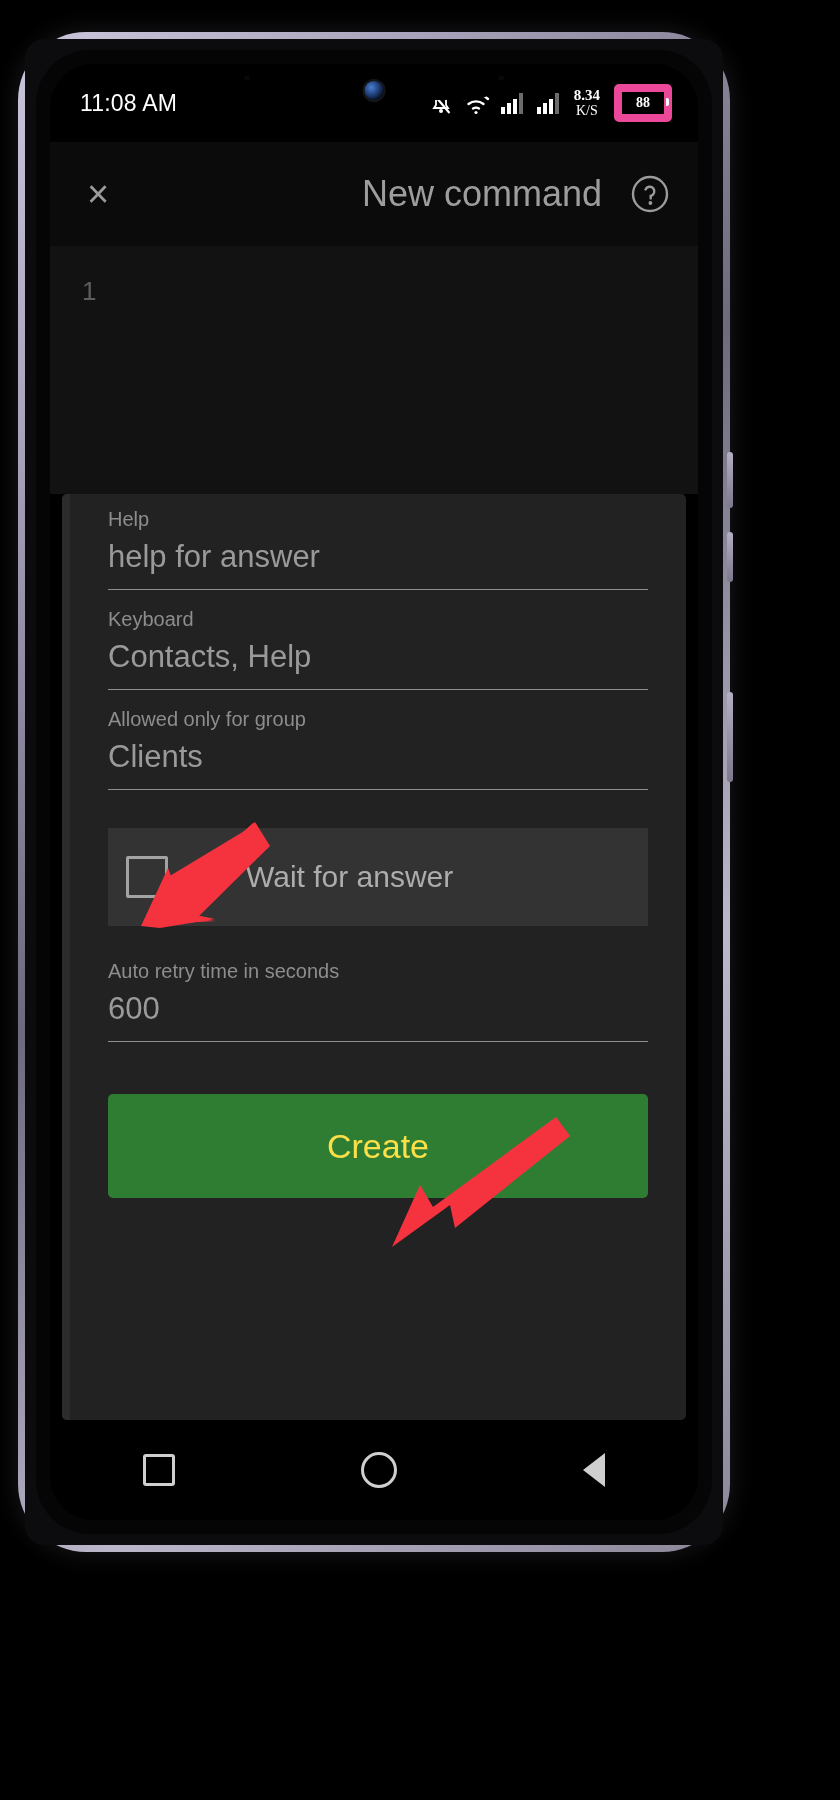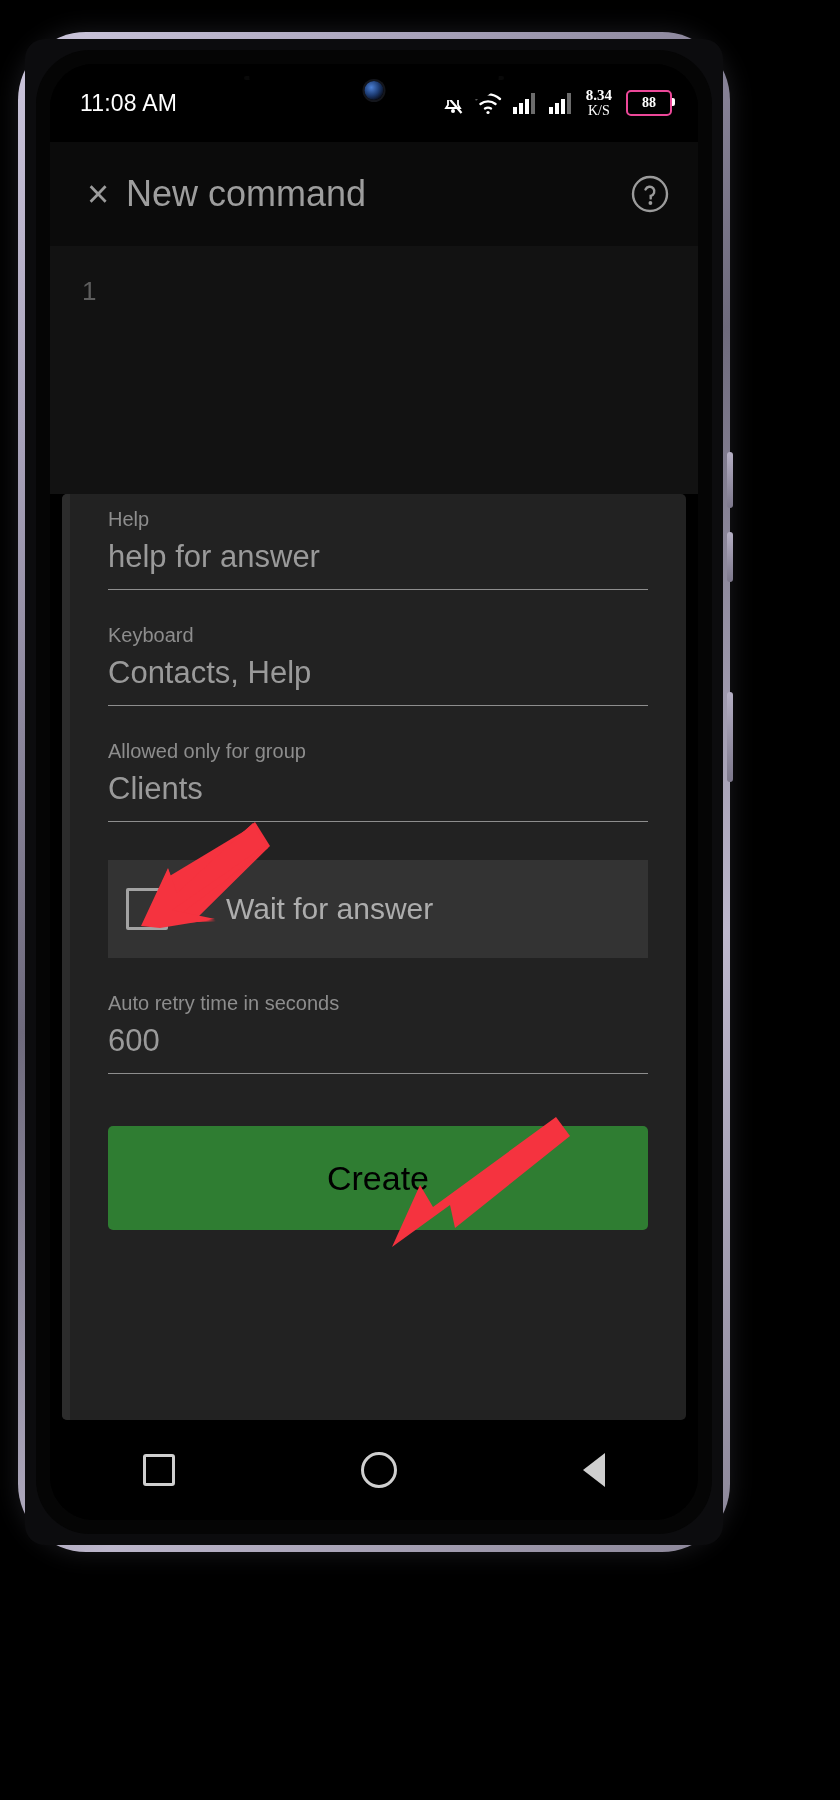--- a/index.html
+++ b/index.html
@@ -143,21 +143,21 @@
     line-height: 1;
     color: #ffffff;
     margin-left: 2px;
   }
   .netspeed .n1 { font-size: 15px; font-weight: bold; }
   .netspeed .n2 { font-size: 14px; margin-top: 1px; }
   .battery {
     position: relative;
     width: 42px;
     height: 22px;
-    border: 2px solid #ec4899;
+    border: 8px solid #ec4899;
     border-radius: 5px;
     display: flex;
     align-items: center;
     justify-content: center;
     margin-left: 4px;
   }
   .battery:after {
     content: "";
     position: absolute;
     right: -5px;
@@ -187,21 +187,21 @@
     width: 96px;
     display: flex;
     align-items: center;
     justify-content: center;
     color: #9b9b9b;
     font-size: 38px;
     line-height: 1;
   }
   .hdr-title {
     flex: 1;
-    text-align: left;
+    text-align: right;
     color: #9d9d9d;
     font-size: 36px;
     margin-left: -20px;
   }
   .hdr-help {
     width: 96px;
     display: flex;
     align-items: center;
     justify-content: center;
   }
@@ -245,21 +245,21 @@
   .sheet-inner {
     position: absolute;
     left: 8px;
     right: 0;
     top: 0;
     bottom: 0;
   }
 
   .field {
     padding: 0 38px;
-    margin-top: 34px;
+    margin-top: 18px;
   }
   .field-label {
     color: #8d8d8d;
     font-size: 20px;
     margin-bottom: 8px;
   }
   .field-value {
     color: #9a9a9a;
     font-size: 31px;
     padding-bottom: 14px;
@@ -273,20 +273,21 @@
 
   
   .checkbox-row {
     margin: 38px 38px 0 38px;
     background: #333333;
     height: 98px;
     display: flex;
     align-items: center;
     padding-left: 18px;
     box-sizing: border-box;
+    gap: 20px;
   }
   .checkbox-box {
     width: 36px;
     height: 36px;
     border: 3px solid #a3a3a3;
     border-radius: 2px;
     flex: none;
   }
   .checkbox-label {
     color: #adadad;
@@ -296,21 +297,21 @@
 
   
   .create-btn {
     margin: 52px 38px 0 38px;
     height: 104px;
     background: #2f7d32;
     border-radius: 5px;
     display: flex;
     align-items: center;
     justify-content: center;
-    color: #000000;
+    color: #fde047;
     font-size: 34px;
   }
 
   
   .navbar {
     position: absolute;
     left: 0; right: 0; bottom: 0;
     height: 100px;
     background: #000000;
     display: flex;

